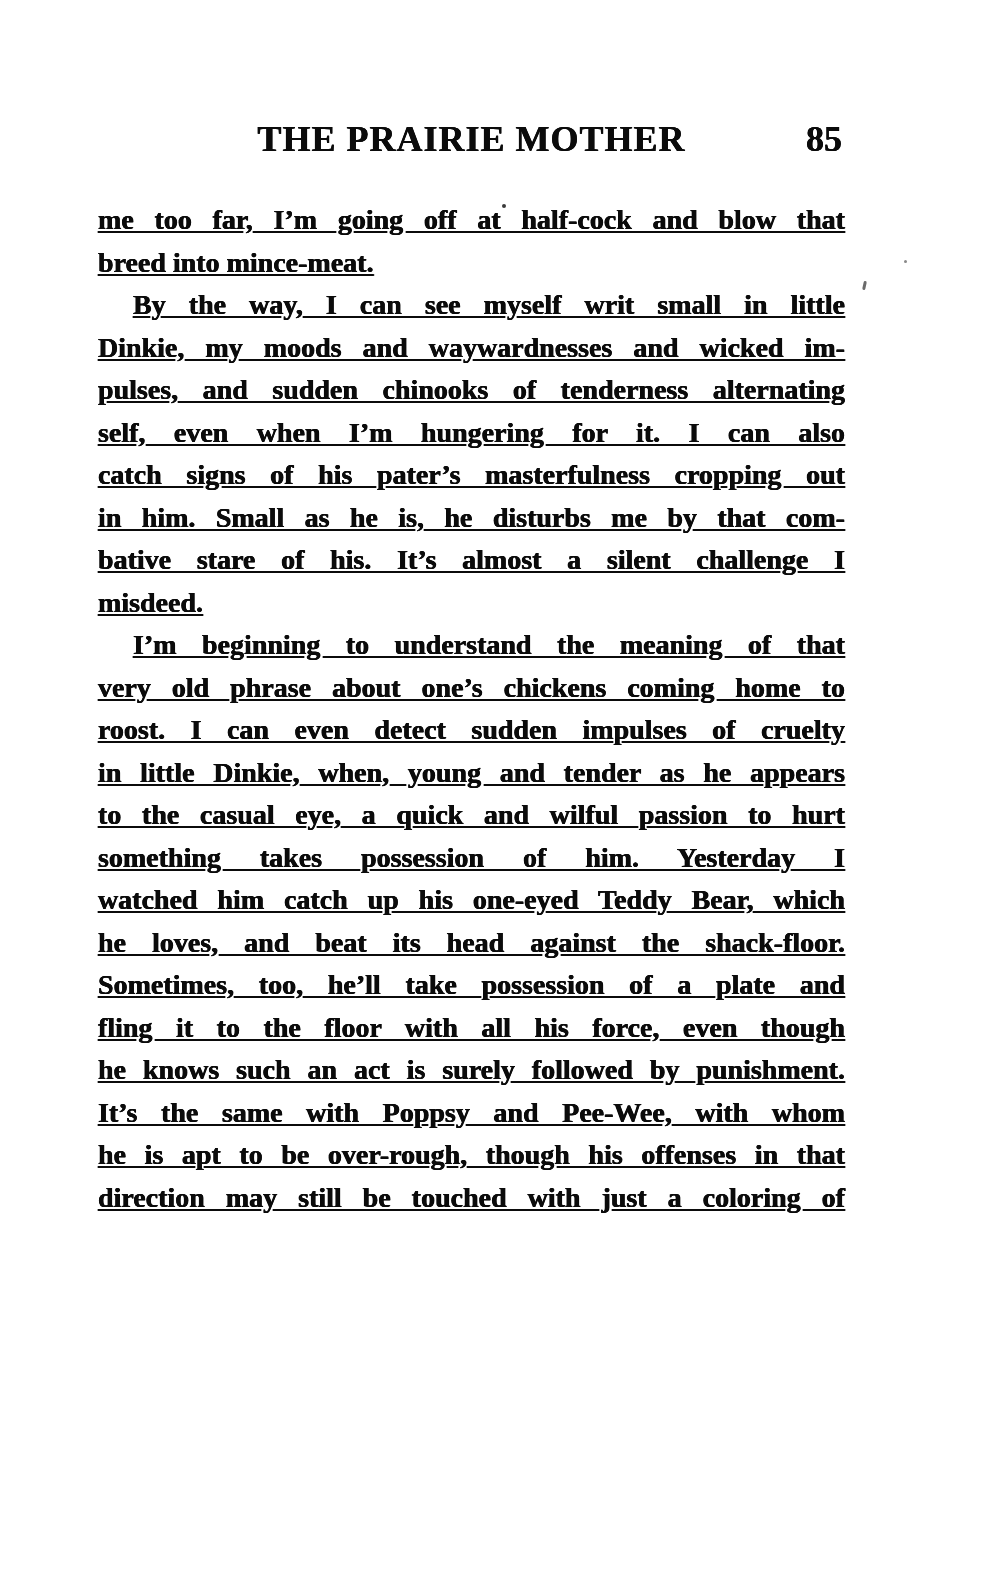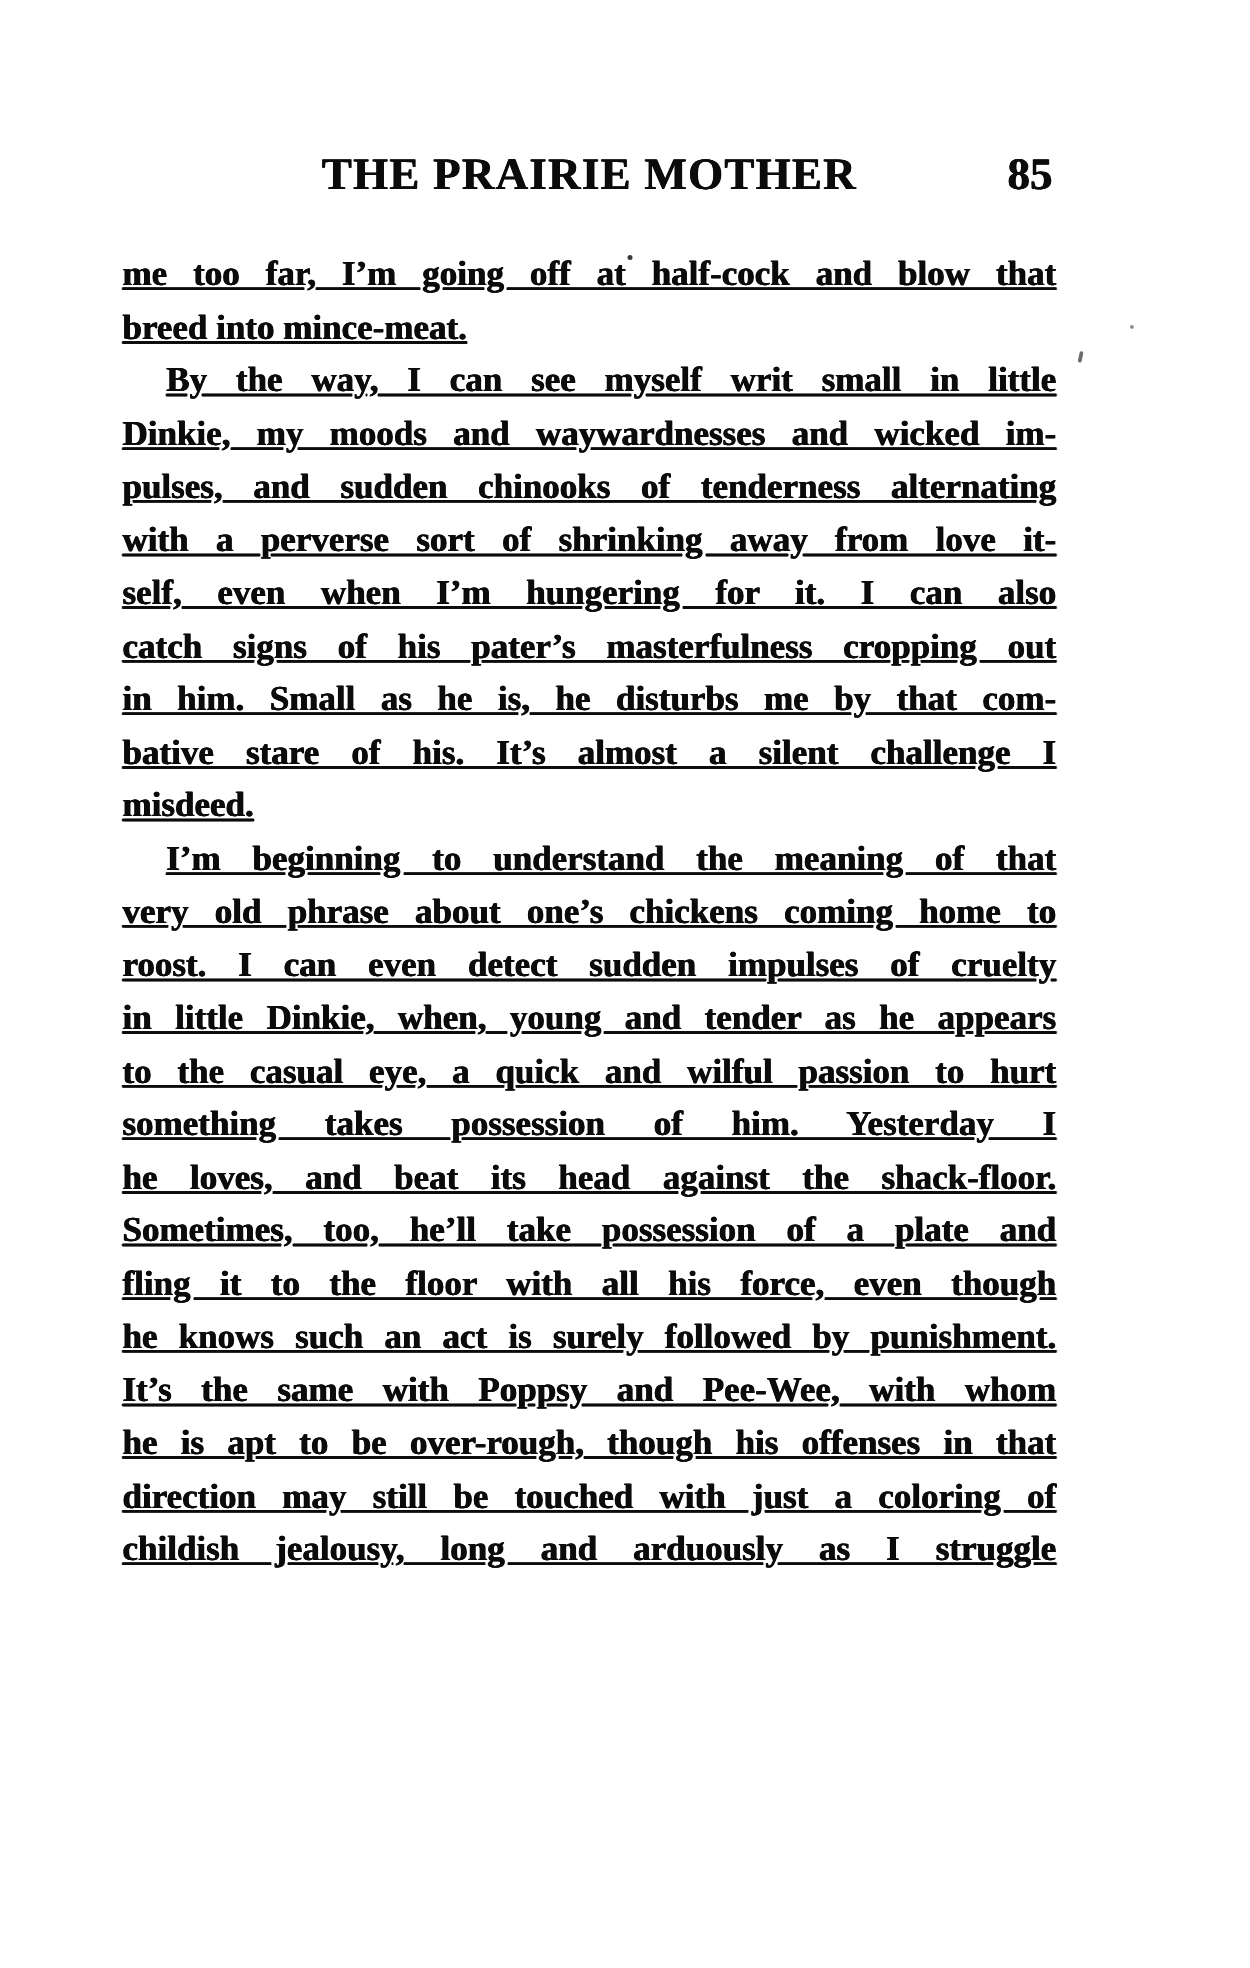--- a/index.html
+++ b/index.html
@@ -74,37 +74,36 @@
 
 <div class="screen">
   <div class="running-header">THE PRAIRIE MOTHER</div>
   <div class="page-number">85</div>
   <div class="body-text" id="body-text">
       <div class="line">me too far, I’m going off at half-cock and blow that</div>
       <div class="line no-justify">breed into mince-meat.</div>
       <div class="line indent">By the way, I can see myself writ small in little</div>
       <div class="line">Dinkie, my moods and waywardnesses and wicked im-</div>
       <div class="line">pulses, and sudden chinooks of tenderness alternating</div>
-      <div class="line">with a perverse sort of shrinking away from love it-</div>
       <div class="line">self, even when I’m hungering for it. I can also</div>
       <div class="line">catch signs of his pater’s masterfulness cropping out</div>
       <div class="line">in him. Small as he is, he disturbs me by that com-</div>
       <div class="line">bative stare of his. It’s almost a silent challenge I</div>
       <div class="line no-justify">misdeed.</div>
       <div class="line indent">I’m beginning to understand the meaning of that</div>
       <div class="line">very old phrase about one’s chickens coming home to</div>
       <div class="line">roost. I can even detect sudden impulses of cruelty</div>
       <div class="line">in little Dinkie, when, young and tender as he appears</div>
       <div class="line">to the casual eye, a quick and wilful passion to hurt</div>
       <div class="line">something takes possession of him. Yesterday I</div>
+      <div class="line">watched him catch up his one-eyed Teddy Bear, which</div>
       <div class="line">he loves, and beat its head against the shack-floor.</div>
       <div class="line">Sometimes, too, he’ll take possession of a plate and</div>
       <div class="line">fling it to the floor with all his force, even though</div>
       <div class="line">he knows such an act is surely followed by punishment.</div>
       <div class="line">It’s the same with Poppsy and Pee-Wee, with whom</div>
       <div class="line">he is apt to be over-rough, though his offenses in that</div>
       <div class="line">direction may still be touched with just a coloring of</div>
-      <div class="line">childish jealousy, long and arduously as I struggle</div>
     </div>
   <div class="speck s1"></div>
   <div class="speck s2"></div>
   <div class="speck s3"></div>
 </div>
 
 </body></html>

